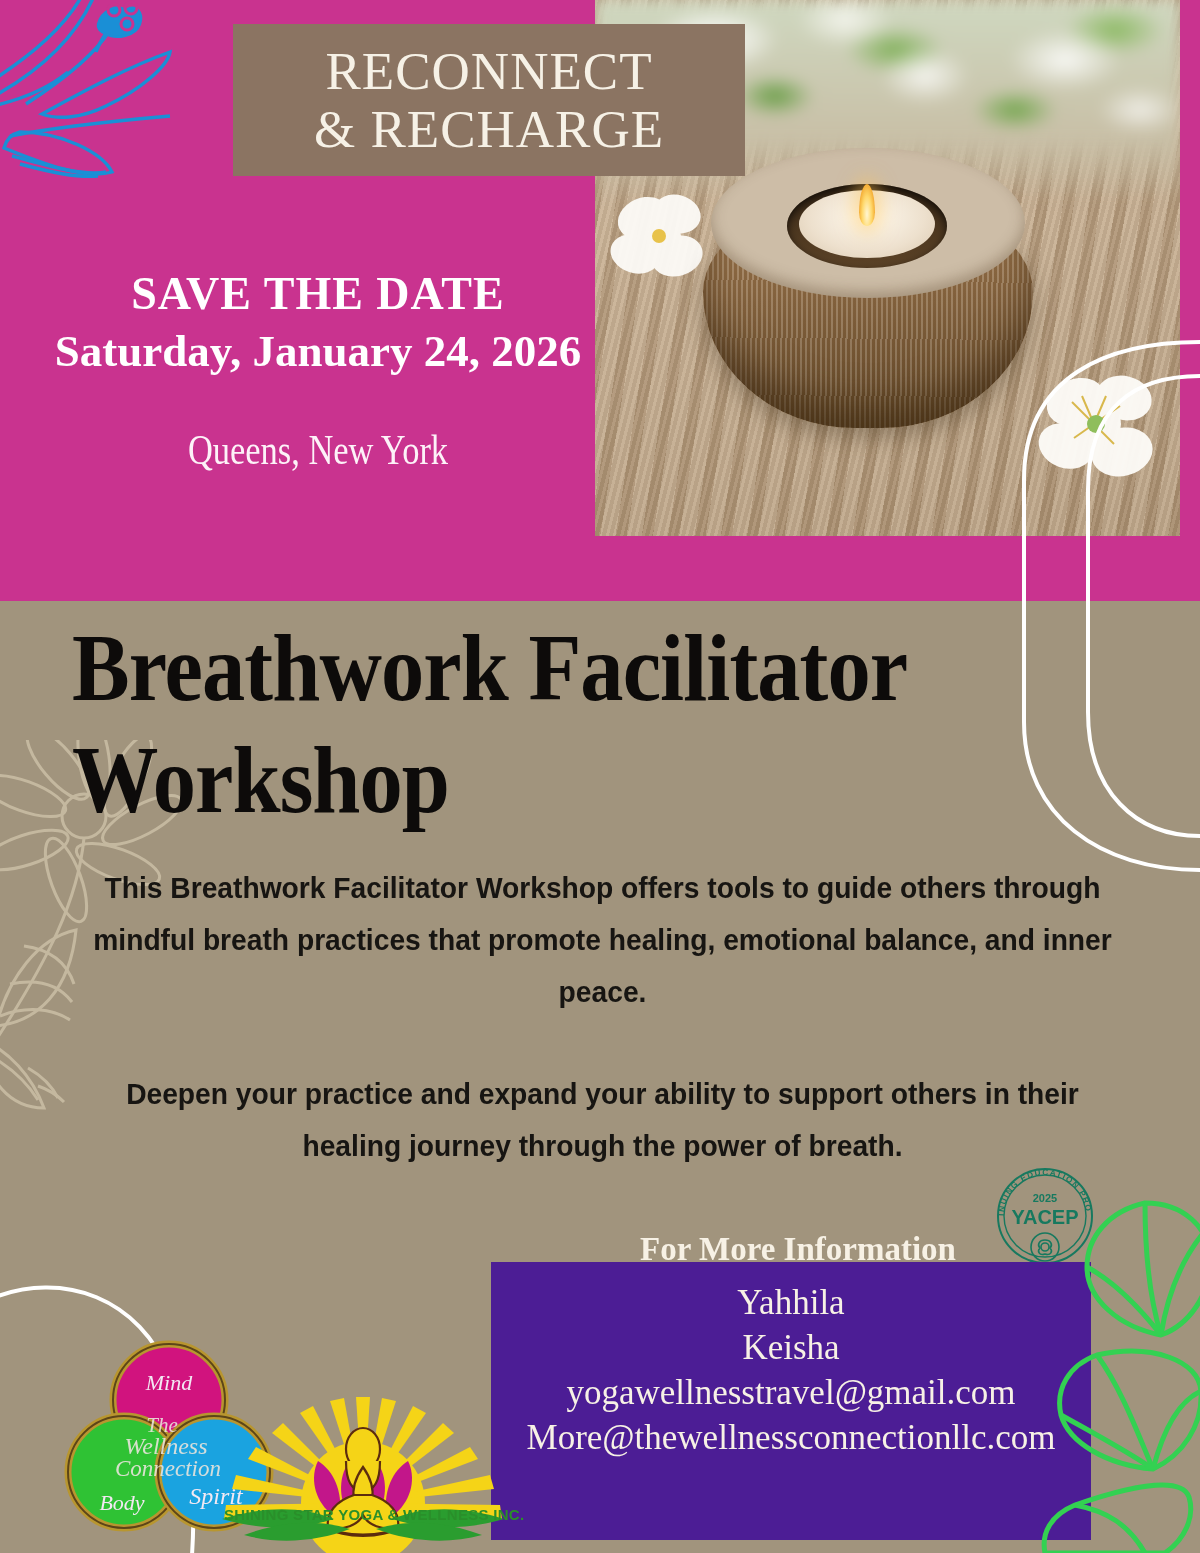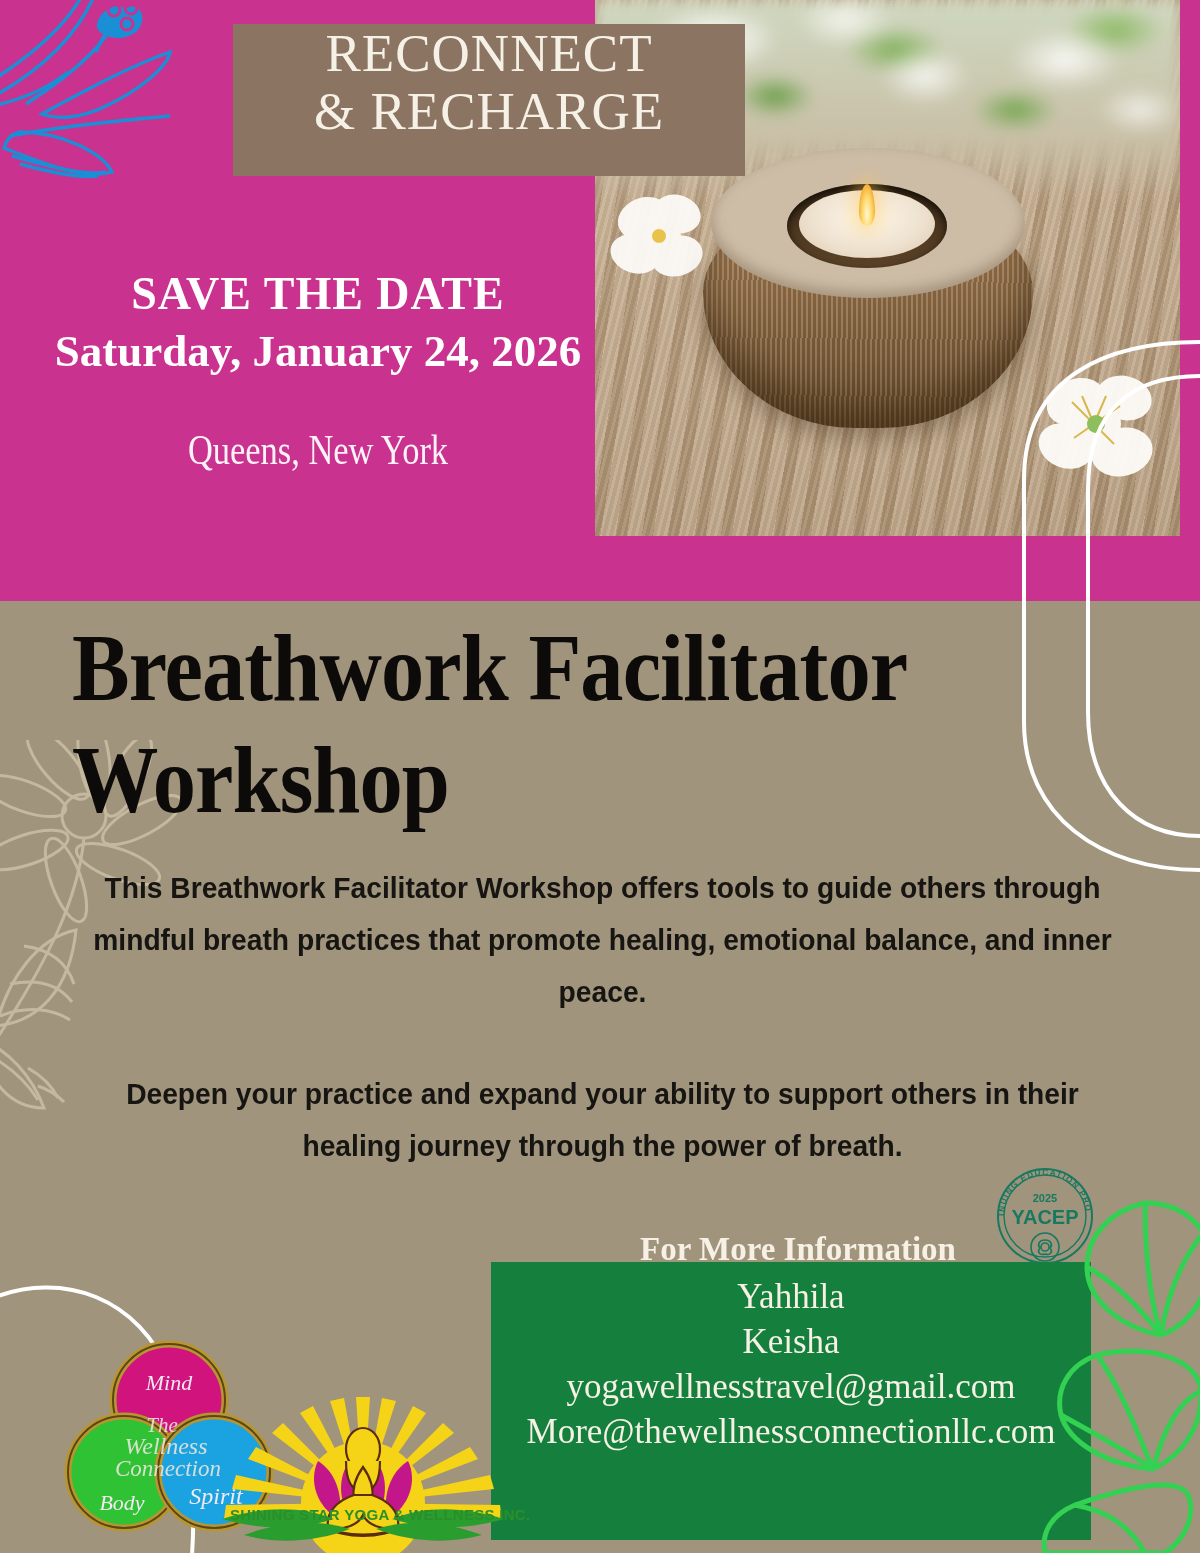--- a/index.html
+++ b/index.html
@@ -78,21 +78,21 @@
   }
   .blossom{position:absolute;}
   .curves-right{position:absolute;left:990px;top:330px;width:210px;height:560px;pointer-events:none;}
   .curve-bl{position:absolute;left:-10px;top:1255px;width:260px;height:300px;pointer-events:none;}
   
   .pink-strip{position:absolute;left:595px;top:536px;width:605px;height:65px;background:#c9338f;}
   
   .header-box{
     position:absolute;left:233px;top:24px;width:512px;height:152px;
     background:#8b7462;display:flex;flex-direction:column;
-    align-items:center;
+    align-items:center;justify-content:center;
   }
   .header-line{
     color:#f6f1e6;font-family:"Liberation Serif",serif;font-weight:400;
     font-size:53px;line-height:58px;letter-spacing:1px;white-space:nowrap;
   }
   
   .std{position:absolute;left:38px;top:265px;width:560px;text-align:center;}
   .std-title{
     color:#ffffff;font-family:"Liberation Serif",serif;font-weight:700;
     font-size:46px;line-height:58px;letter-spacing:1px;
@@ -125,32 +125,32 @@
   
   .yacep{position:absolute;left:990px;top:1158px;width:110px;height:112px;}
   
   .fmi{
     position:absolute;left:498px;top:1208px;width:600px;text-align:center;
     color:#f7f1e5;font-family:"Liberation Serif",serif;font-weight:700;
     font-size:33px;line-height:42px;margin-top:20px;
   }
   .contact-box{
     position:absolute;left:491px;top:1262px;width:600px;height:278px;
-    background:#15803d;padding-top:12px;box-sizing:border-box;
+    background:#4c1d95;padding-top:18px;box-sizing:border-box;
   }
   .contact-line{
     color:#f7f1e5;text-align:center;font-family:"Liberation Serif",serif;
     font-weight:400;font-size:35px;line-height:45px;white-space:nowrap;
   }
   
   .wc-logo{position:absolute;left:62px;top:1338px;width:215px;height:200px;}
   
   .ss-logo{position:absolute;left:218px;top:1395px;width:290px;height:158px;}
   .ss-text{
-    position:absolute;left:230px;top:1506px;width:290px;text-align:left;
+    position:absolute;left:224px;top:1506px;width:290px;text-align:left;
     color:#2a8f2a;font-family:"Liberation Sans",sans-serif;font-weight:700;
     font-size:15px;letter-spacing:.3px;white-space:nowrap;
   }
 </style>
 </head>
 <body>
 
 <div class="poster">
 
   <div class="magenta-panel">

